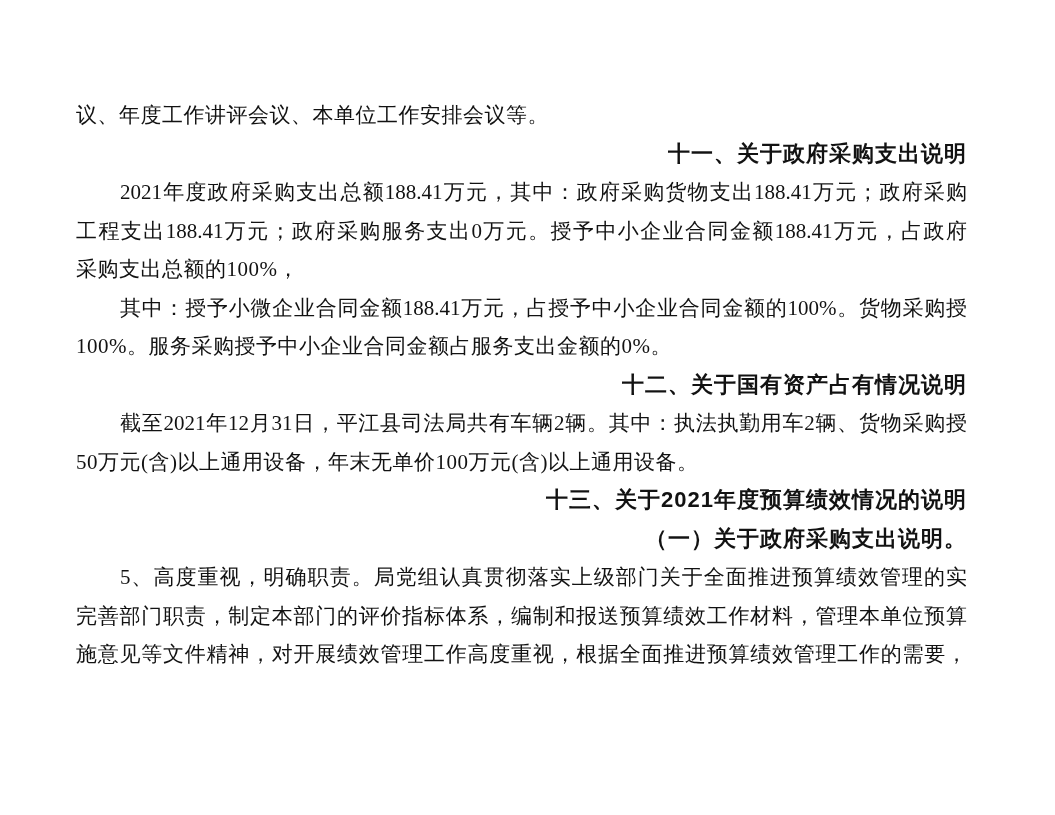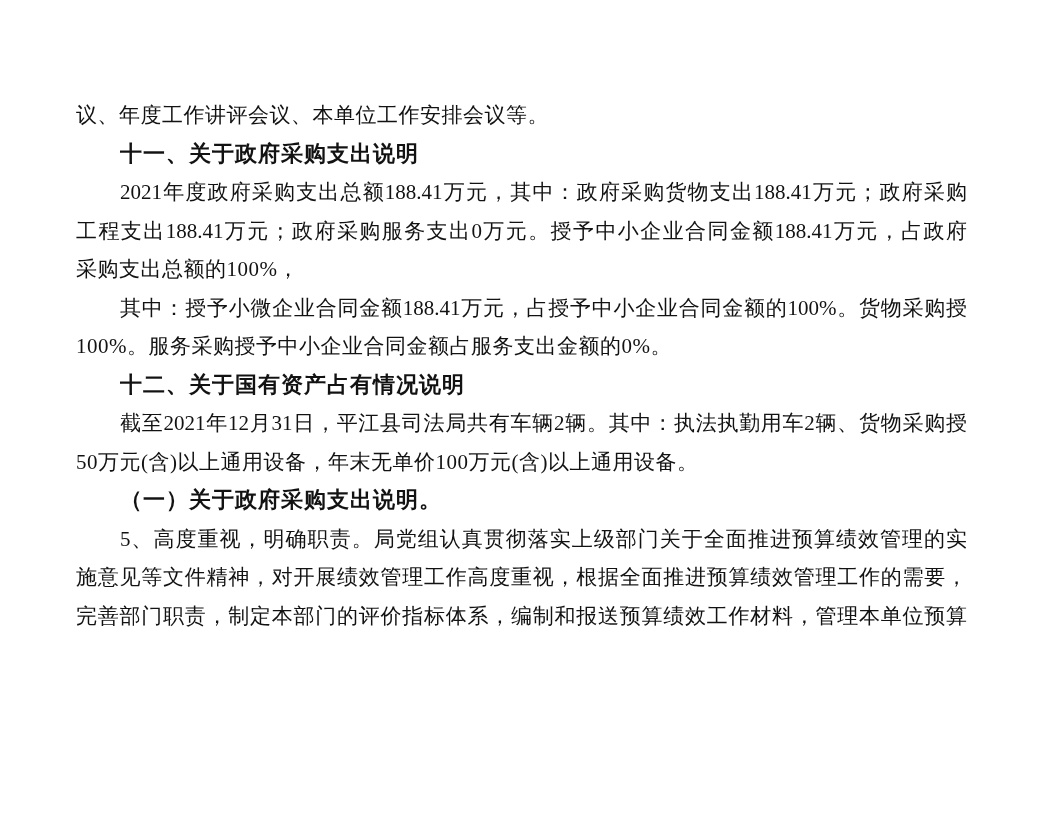--- a/index.html
+++ b/index.html
@@ -30,20 +30,21 @@
     letter-spacing: 0.5px;
   }
   .line.justify {
     white-space: normal;
     text-align: justify;
     text-align-last: justify;
     letter-spacing: 0;
   }
   .line.indent {
     text-indent: 44px;
+    text-align: right;
   }
   .line.heading,
   .line.subheading {
     font-family: "Liberation Sans", "DejaVu Sans", sans-serif;
     font-weight: bold;
     font-size: 22px;
     letter-spacing: 1px;
   }
 </style>
 </head>
@@ -54,18 +55,19 @@
       <div class="line body">议、年度工作讲评会议、本单位工作安排会议等。</div>
       <div class="line heading indent">十一、关于政府采购支出说明</div>
       <div class="line body indent justify">2021年度政府采购支出总额188.41万元，其中：政府采购货物支出188.41万元；政府采购</div>
       <div class="line body justify">工程支出188.41万元；政府采购服务支出0万元。授予中小企业合同金额188.41万元，占政府</div>
       <div class="line body">采购支出总额的100%，</div>
       <div class="line body indent justify">其中：授予小微企业合同金额188.41万元，占授予中小企业合同金额的100%。货物采购授</div>
       <div class="line body">100%。服务采购授予中小企业合同金额占服务支出金额的0%。</div>
       <div class="line heading indent">十二、关于国有资产占有情况说明</div>
       <div class="line body indent justify">截至2021年12月31日，平江县司法局共有车辆2辆。其中：执法执勤用车2辆、货物采购授</div>
       <div class="line body">50万元(含)以上通用设备，年末无单价100万元(含)以上通用设备。</div>
+      <div class="line heading indent">十三、关于2021年度预算绩效情况的说明</div>
       <div class="line subheading indent">（一）关于政府采购支出说明。</div>
       <div class="line body indent justify">5、高度重视，明确职责。局党组认真贯彻落实上级部门关于全面推进预算绩效管理的实</div>
+      <div class="line body justify">完善部门职责，制定本部门的评价指标体系，编制和报送预算绩效工作材料，管理本单位预算</div>
       <div class="line body justify">施意见等文件精神，对开展绩效管理工作高度重视，根据全面推进预算绩效管理工作的需要，</div>
-      <div class="line body justify">完善部门职责，制定本部门的评价指标体系，编制和报送预算绩效工作材料，管理本单位预算</div>
     </div>
 </div>
 
 </body></html>

